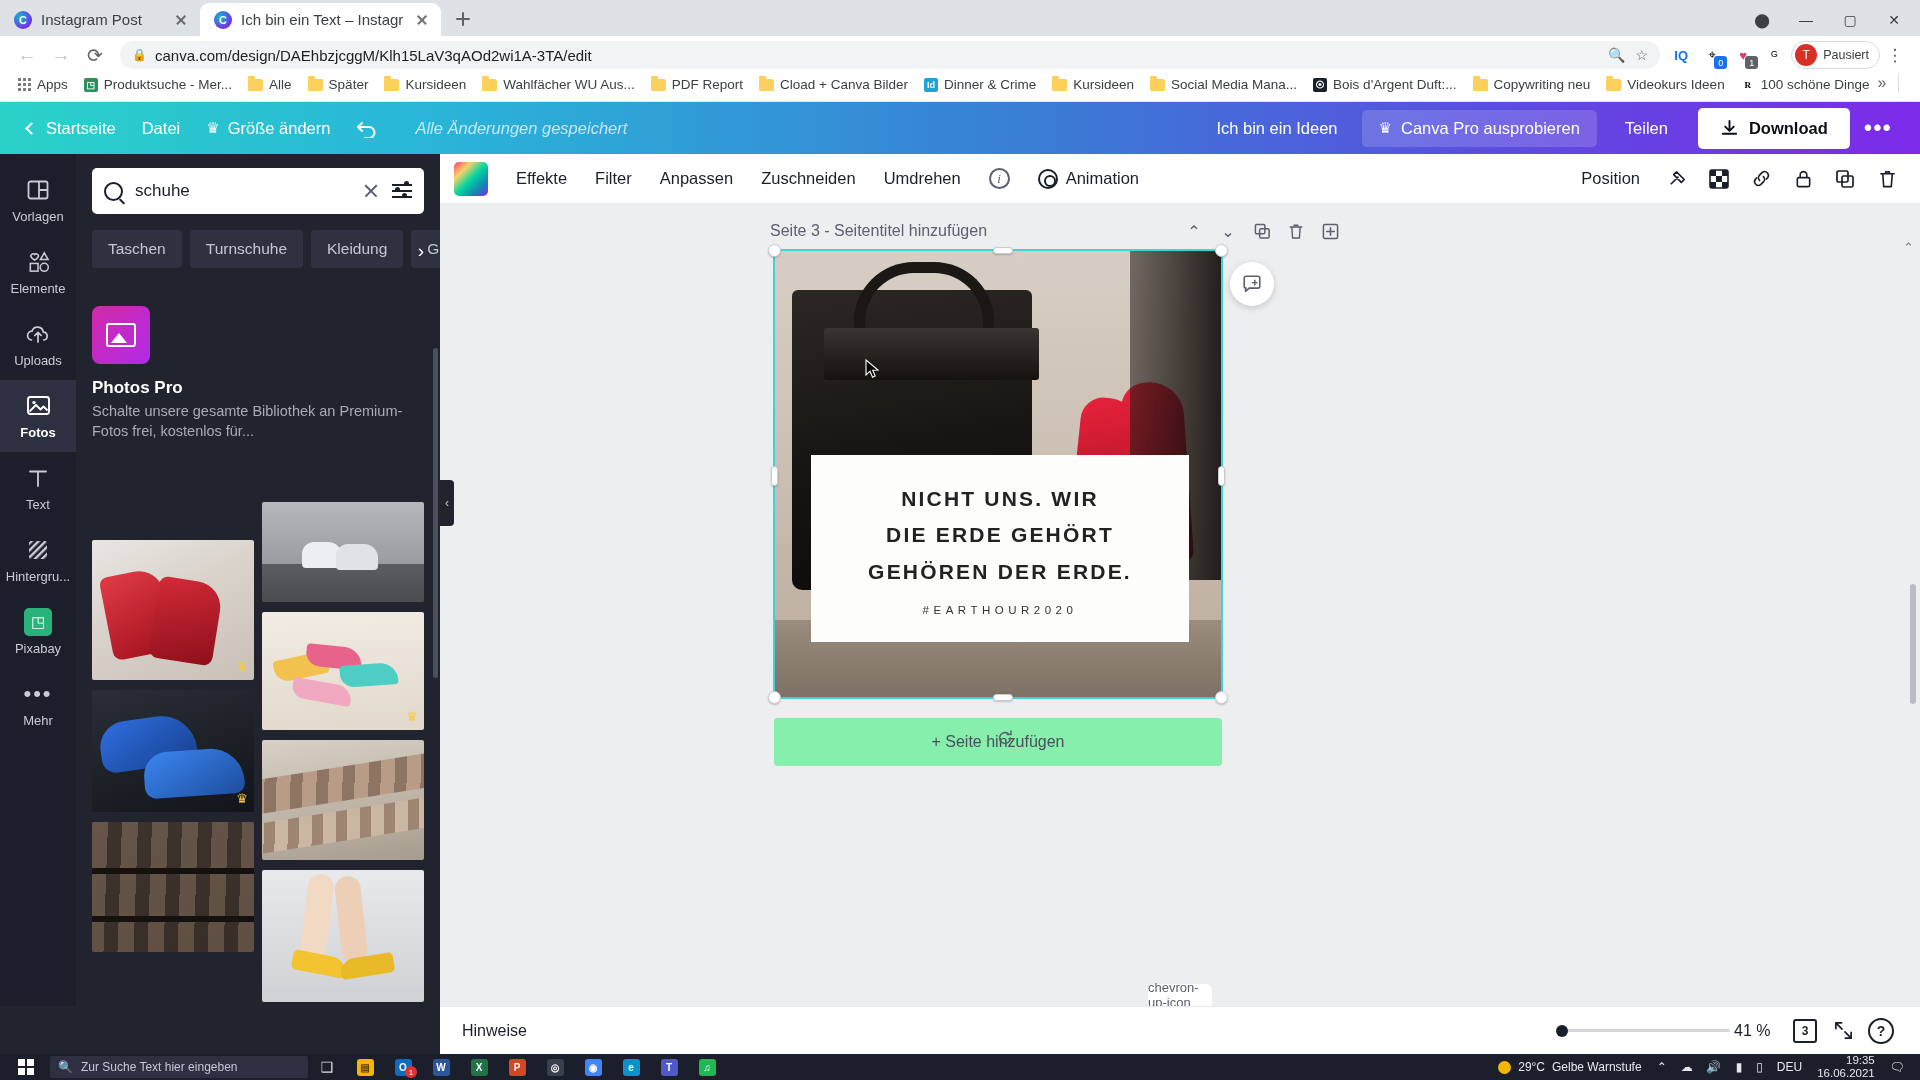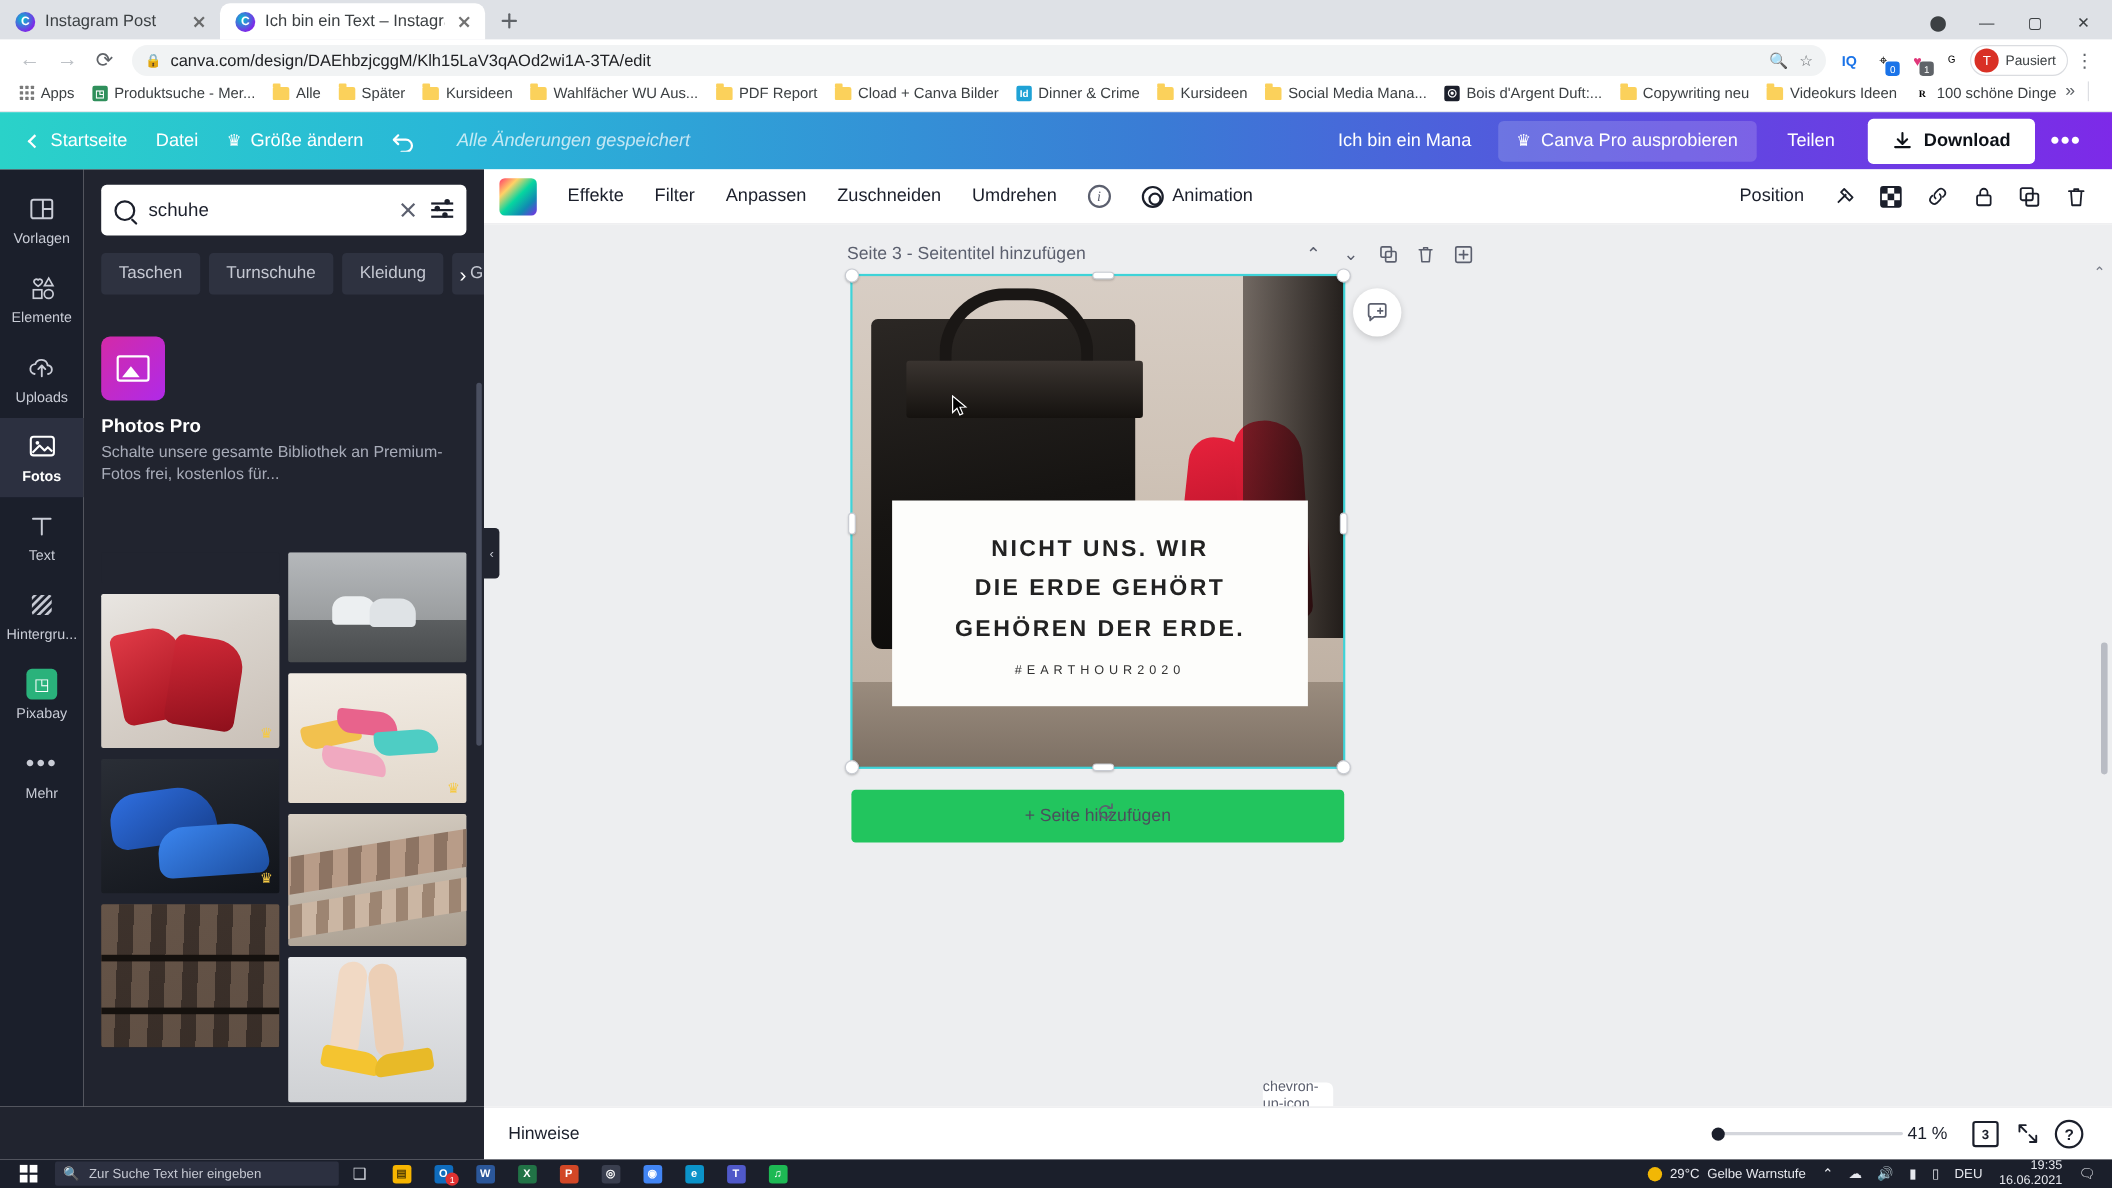--- a/index.html
+++ b/index.html
@@ -367,21 +367,21 @@
   .edge.l { left: -4px; top: 215px; width: 7px; height: 20px; }
   .edge.r { right: -4px; top: 215px; width: 7px; height: 20px; }
 
   .comment-bubble {
     position: absolute; left: 790px; top: 58px; width: 44px; height: 44px;
     background: #fff; border-radius: 50%; box-shadow: 0 2px 7px rgba(0,0,0,.17);
     display: flex; align-items: center; justify-content: center; color: #5b5f6e; font-size: 17px;
   }
   .addpage {
     position: absolute; left: 334px; top: 514px; width: 448px; height: 48px;
-    background: #22c55e; border-radius: 4px;
+    background: #86efac; border-radius: 4px;
     display: flex; align-items: center; justify-content: center;
     font-size: 16px; color: #4a4f5c;
   }
   .cursor {
     position: absolute; left: 425px; top: 155px; width: 16px; height: 22px; z-index: 40;
   }
   .cursor2 { position: absolute; left: 556px; top: 525px; width: 18px; height: 20px; z-index: 40; color:#5b5f6e; font-size: 15px;}
   .canvas-scroll {
     position: absolute; right: 4px; top: 380px; width: 6px; height: 120px;
     background: #b9bcc4; border-radius: 3px;
@@ -601,21 +601,21 @@
       <span class="crown">♛</span>
       <span>Größe ändern</span>
     </div>
     <div class="hbtn">
       <svg width="22" height="20" viewBox="0 0 22 20">
         <path d="M6 5 L2 9 L6 13" fill="none" stroke="#fff" stroke-width="2" stroke-linecap="round" stroke-linejoin="round"></path>
         <path d="M2.5 9 H13 a5.5 5.5 0 0 1 0 11 H9" fill="none" stroke="#fff" stroke-width="2" stroke-linecap="round"></path>
       </svg>
     </div>
     <div class="saved-text">Alle Änderungen gespeichert</div>
-    <div class="header-title">Ich bin ein Mana</div>
+    <div class="header-title">Ich bin ein Ideen</div>
     <div class="pro-btn">
       <span class="crown">♛</span>
       <span>Canva Pro ausprobieren</span>
     </div>
     <div class="share-btn hbtn">
       <span>Teilen</span>
     </div>
     <div class="dl-btn">
       <svg width="19" height="19" viewBox="0 0 20 20">
         <path d="M10 2 V12 M5.5 8 L10 12.5 L14.5 8" fill="none" stroke="#0d1117" stroke-width="2" stroke-linecap="round" stroke-linejoin="round"></path>

